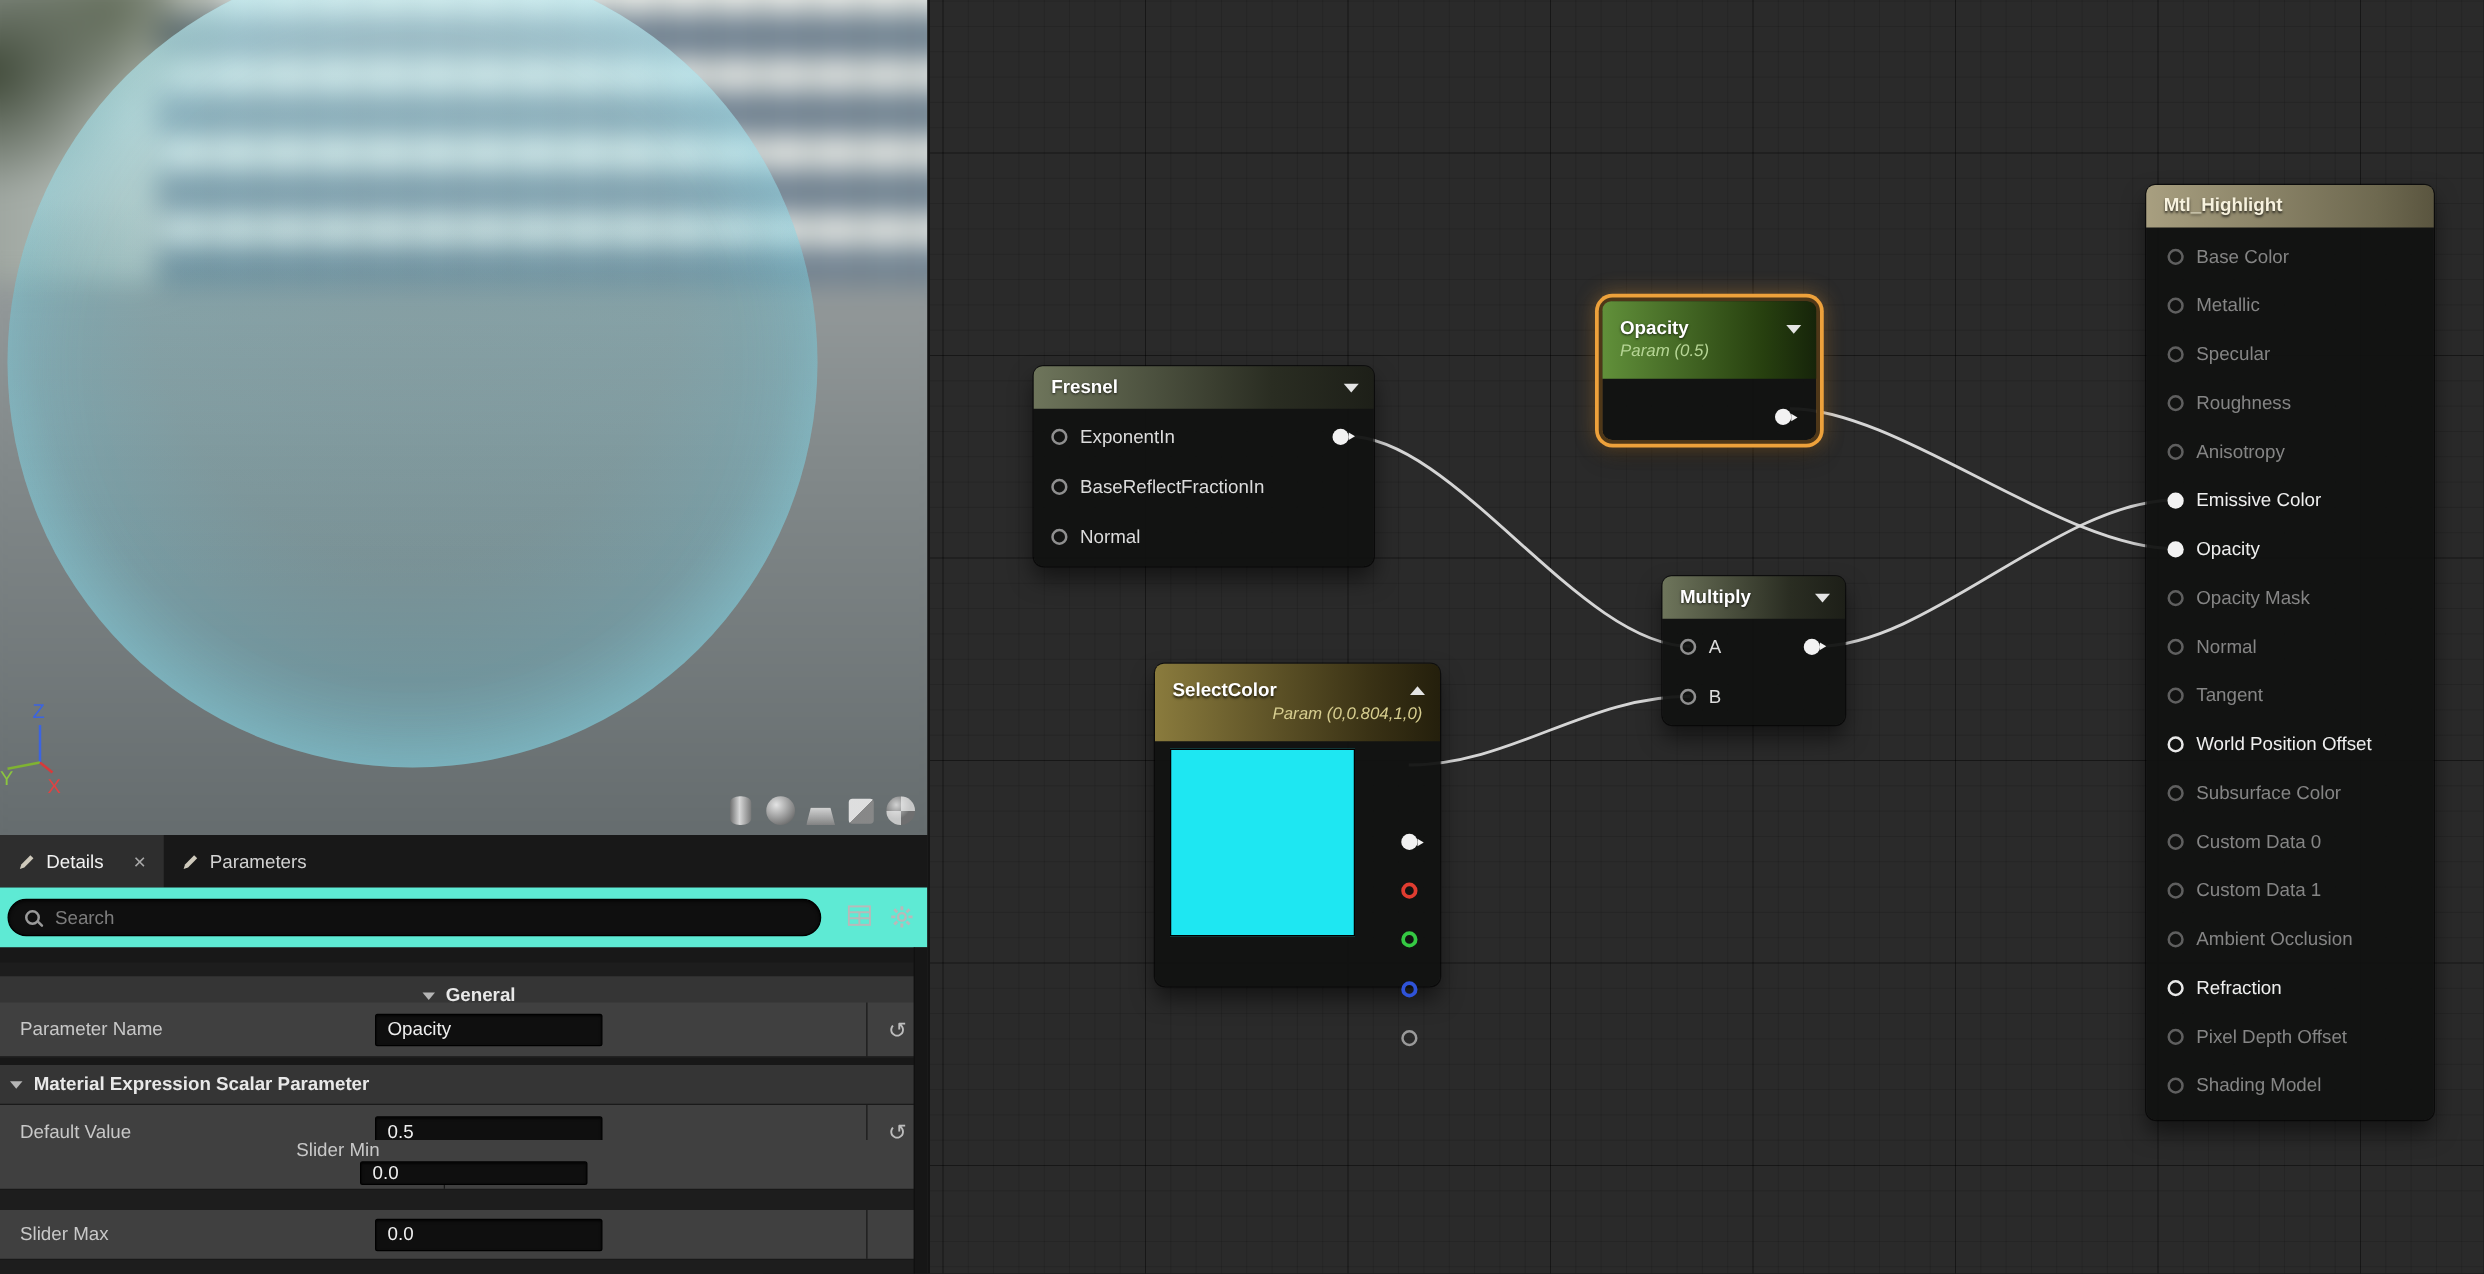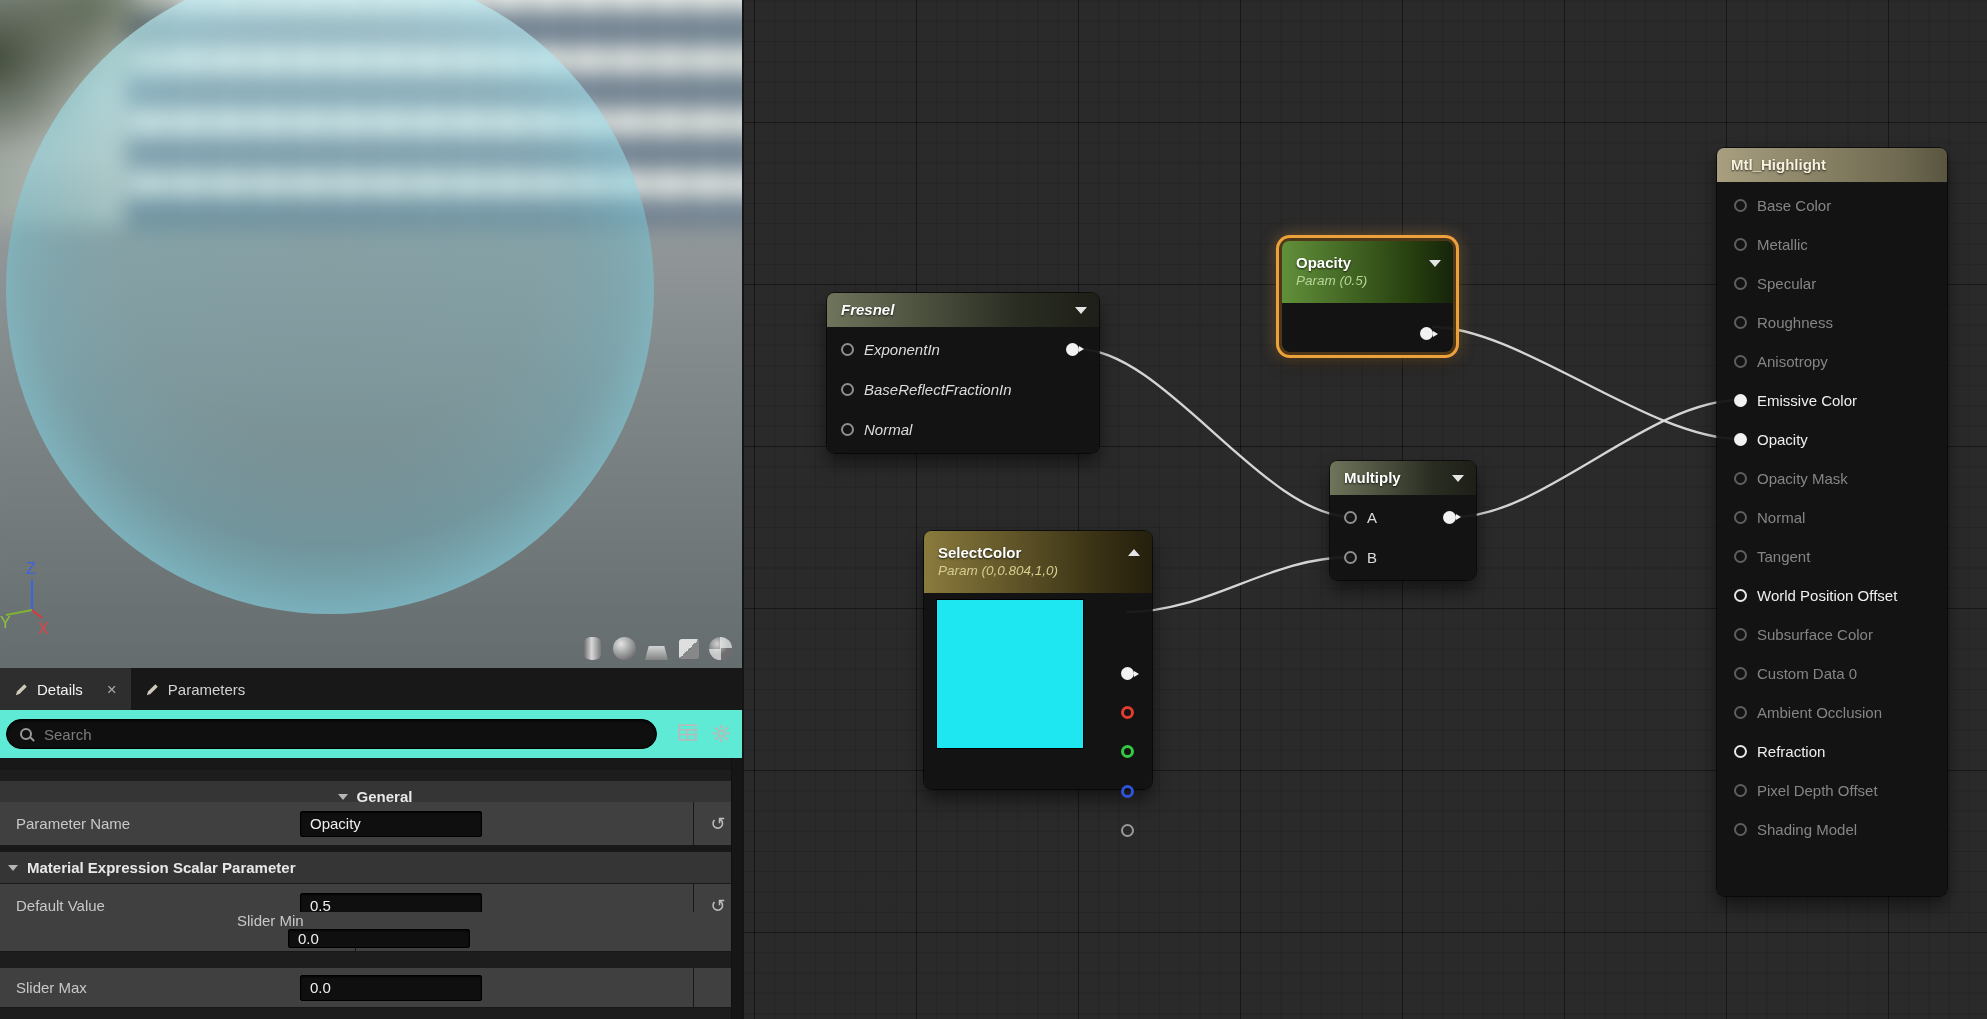--- a/index.html
+++ b/index.html
@@ -97,38 +97,38 @@
   .node-header{position:relative;display:flex;flex-direction:column;justify-content:center;
     padding:0 14px;border-radius:7px 7px 0 0;box-sizing:border-box;}
   .h1line{height:34px;}
   .h2line{height:62px;}
   .node-title{font-weight:bold;color:#fff;font-size:15px;text-shadow:0 1px 2px rgba(0,0,0,.75);line-height:1.25;}
   .node-sub{font-style:italic;font-size:13.5px;line-height:1.25;}
   .hdr-grayg{background:linear-gradient(90deg,#6e755b 0%,#2a2d22 70%,#1d1f18 100%);}
   .hdr-green{background:linear-gradient(90deg,#61903a 0%,#27400f 75%,#16240a 100%);}
   .hdr-green .node-sub{color:#b6d595;}
   .hdr-gold{background:linear-gradient(90deg,#8a7b3d 0%,#3a3215 75%,#241f0c 100%);}
-  .hdr-gold .node-sub{color:#d6cd8f;}
+  .hdr-gold .node-sub{color:#d6cd8f;text-align:right;}
   .hdr-tan{background:linear-gradient(90deg,#a89f80 0%,#6e6950 80%,#5a553f 100%);}
   .hdr-tan .node-title{color:#f7f2de;}
   .tri{position:absolute;right:12px;top:50%;width:0;height:0;}
   .tri-down{margin-top:-3px;border-left:6px solid transparent;border-right:6px solid transparent;border-top:7px solid #e4e4e4;}
   .tri-up{margin-top:-4px;border-left:6px solid transparent;border-right:6px solid transparent;border-bottom:7px solid #e4e4e4;}
   .h2line .tri{top:22px;}
 
   .pin-row{position:relative;display:flex;align-items:center;height:40px;padding:0 14px;}
   .pin{position:relative;width:13px;height:13px;border-radius:50%;box-sizing:border-box;flex:none;cursor:crosshair;}
   .pin.in{border:2px solid #8f8f8f;background:transparent;}
   .pin.out{background:#f2f2f2;}
   .pin.out::after{content:"";position:absolute;left:13px;top:3.5px;border-left:5px solid #f2f2f2;
     border-top:3px solid transparent;border-bottom:3px solid transparent;}
   .pin-label{margin-left:10px;color:#dcdcdc;font-size:15px;}
   .pin-abs-out{position:absolute;right:20px;top:50%;margin-top:-6.5px;}
 
-  .node-fresnel{left:83px;top:293px;width:272px;height:160px;font-style:italic;}
+  .node-fresnel{left:83px;top:293px;width:272px;height:160px;}
   .node-fresnel .rows{padding-top:2px;}
 
   .node-opacity{left:538px;top:241px;width:171px;height:111px;
     box-shadow:0 0 0 3px rgba(10,10,10,0.7), 0 0 0 6px #eda13b, 0 0 16px 6px rgba(237,161,59,0.35), 0 10px 18px rgba(0,0,0,0.5);}
   .node-opacity .node-body{position:relative;height:49px;}
 
   .node-multiply{left:586px;top:461px;width:146px;height:119px;}
   .node-multiply .rows{padding-top:2px;}
 
   .node-selectcolor{left:180px;top:531px;width:228px;height:258px;}
@@ -422,20 +422,24 @@
         <div class="mtl-row inactive">
             <span class="pin"></span>
             <span class="pin-label">Subsurface Color</span>
           </div>
         <div class="mtl-row inactive">
             <span class="pin"></span>
             <span class="pin-label">Custom Data 0</span>
           </div>
         <div class="mtl-row inactive">
             <span class="pin"></span>
+            <span class="pin-label">Custom Data 1</span>
+          </div>
+        <div class="mtl-row inactive">
+            <span class="pin"></span>
             <span class="pin-label">Ambient Occlusion</span>
           </div>
         <div class="mtl-row enabled">
             <span class="pin"></span>
             <span class="pin-label">Refraction</span>
           </div>
         <div class="mtl-row inactive">
             <span class="pin"></span>
             <span class="pin-label">Pixel Depth Offset</span>
           </div>

